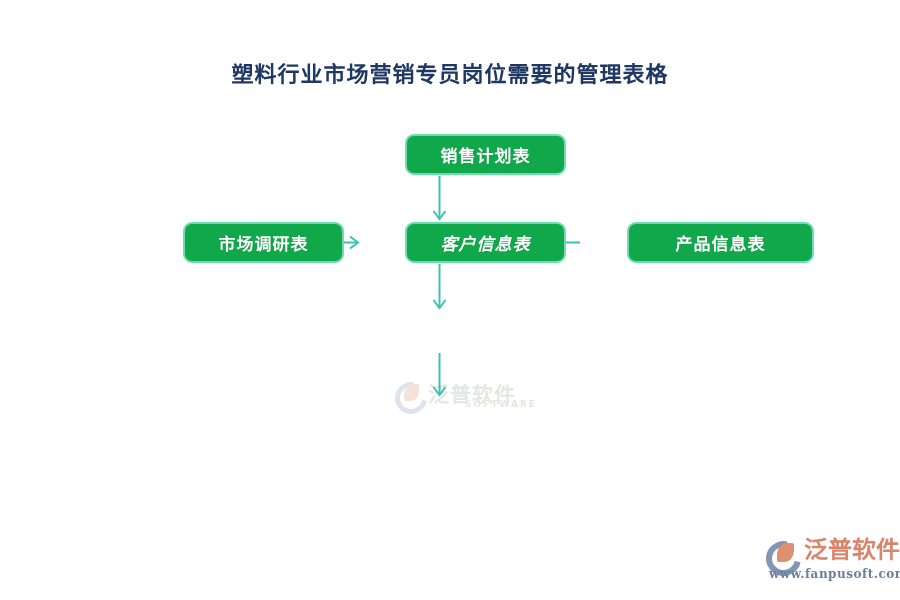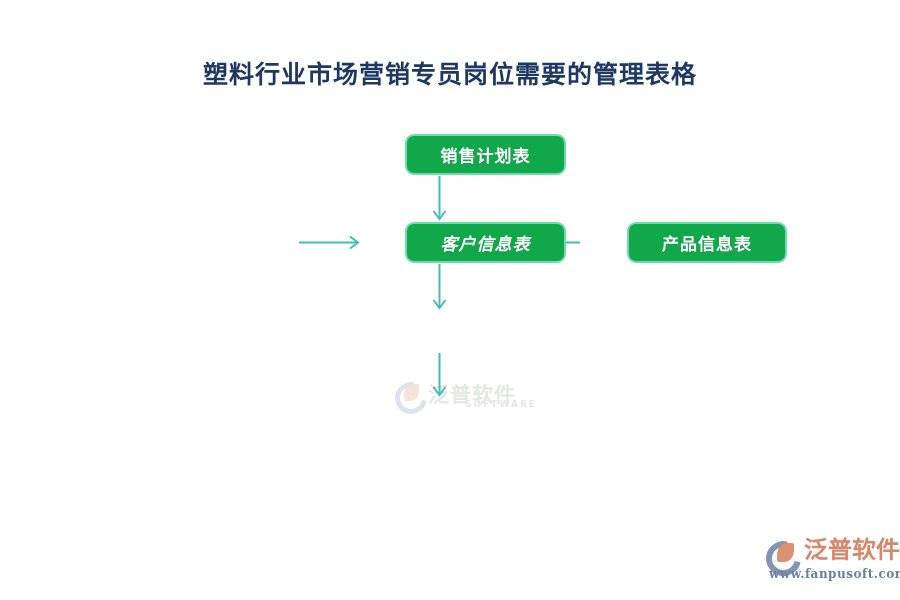--- a/index.html
+++ b/index.html
@@ -22,21 +22,21 @@
     background: #ffffff;
   }
 
   
   #page-title {
     position: absolute;
     left: 0;
     top: 58px;
     width: 900px;
     text-align: center;
-    font-size: 25px;
+    font-size: 22px;
     font-weight: bold;
     color: #1f3763;
     letter-spacing: 1px;
     line-height: 34px;
     white-space: nowrap;
   }
 
   
   #watermark {
     position: absolute;
@@ -125,21 +125,21 @@
     align-items: center;
     justify-content: center;
     z-index: 3;
     white-space: nowrap;
     text-shadow: 0 0 1px rgba(0,0,0,0.15);
   }
 
   #node-sales-plan      { left: 359px; top: 134px; width: 161px; height: 41px; }
   #node-market-research { left: 137px; top: 222px; width: 161px; height: 41px; }
   #node-customer-info   { left: 359px; top: 222px; width: 161px; height: 41px; font-style: italic; }
-  #node-product-info    { left: 581px; top: 222px; width: 160px; height: 41px; }
+  #node-product-info    { left: 581px; top: 222px; width: 187px; height: 41px; }
   #node-promotion-plan  { left: 359px; top: 311px; width: 161px; height: 41px; }
   #node-marketing-cost  { left: 359px; top: 398px; width: 161px; height: 41px; }
 
   
   #company-logo {
     position: absolute;
     left: 766px;
     top: 536px;
     width: 124px;
     height: 48px;
@@ -231,20 +231,21 @@
 
     <g>
       <line x1="439.5" y1="353" x2="439.5" y2="394" stroke="#3fc0b0" stroke-width="2"></line>
       <polyline points="433.5,387 439.5,395 445.5,387" fill="none" stroke="#3fc0b0" stroke-width="2"></polyline>
     </g>
   </svg>
 
   <div id="flow">
     <div class="node" id="node-sales-plan">销售计划表</div>
 
+    <div class="node" id="node-market-research">市场调研表</div>
 
     <div class="node" id="node-customer-info">客户信息表</div>
 
     <div class="node" id="node-product-info">产品信息表</div>
 
 
   </div>
 
   <div id="company-logo">
     <div class="logo-mark">

